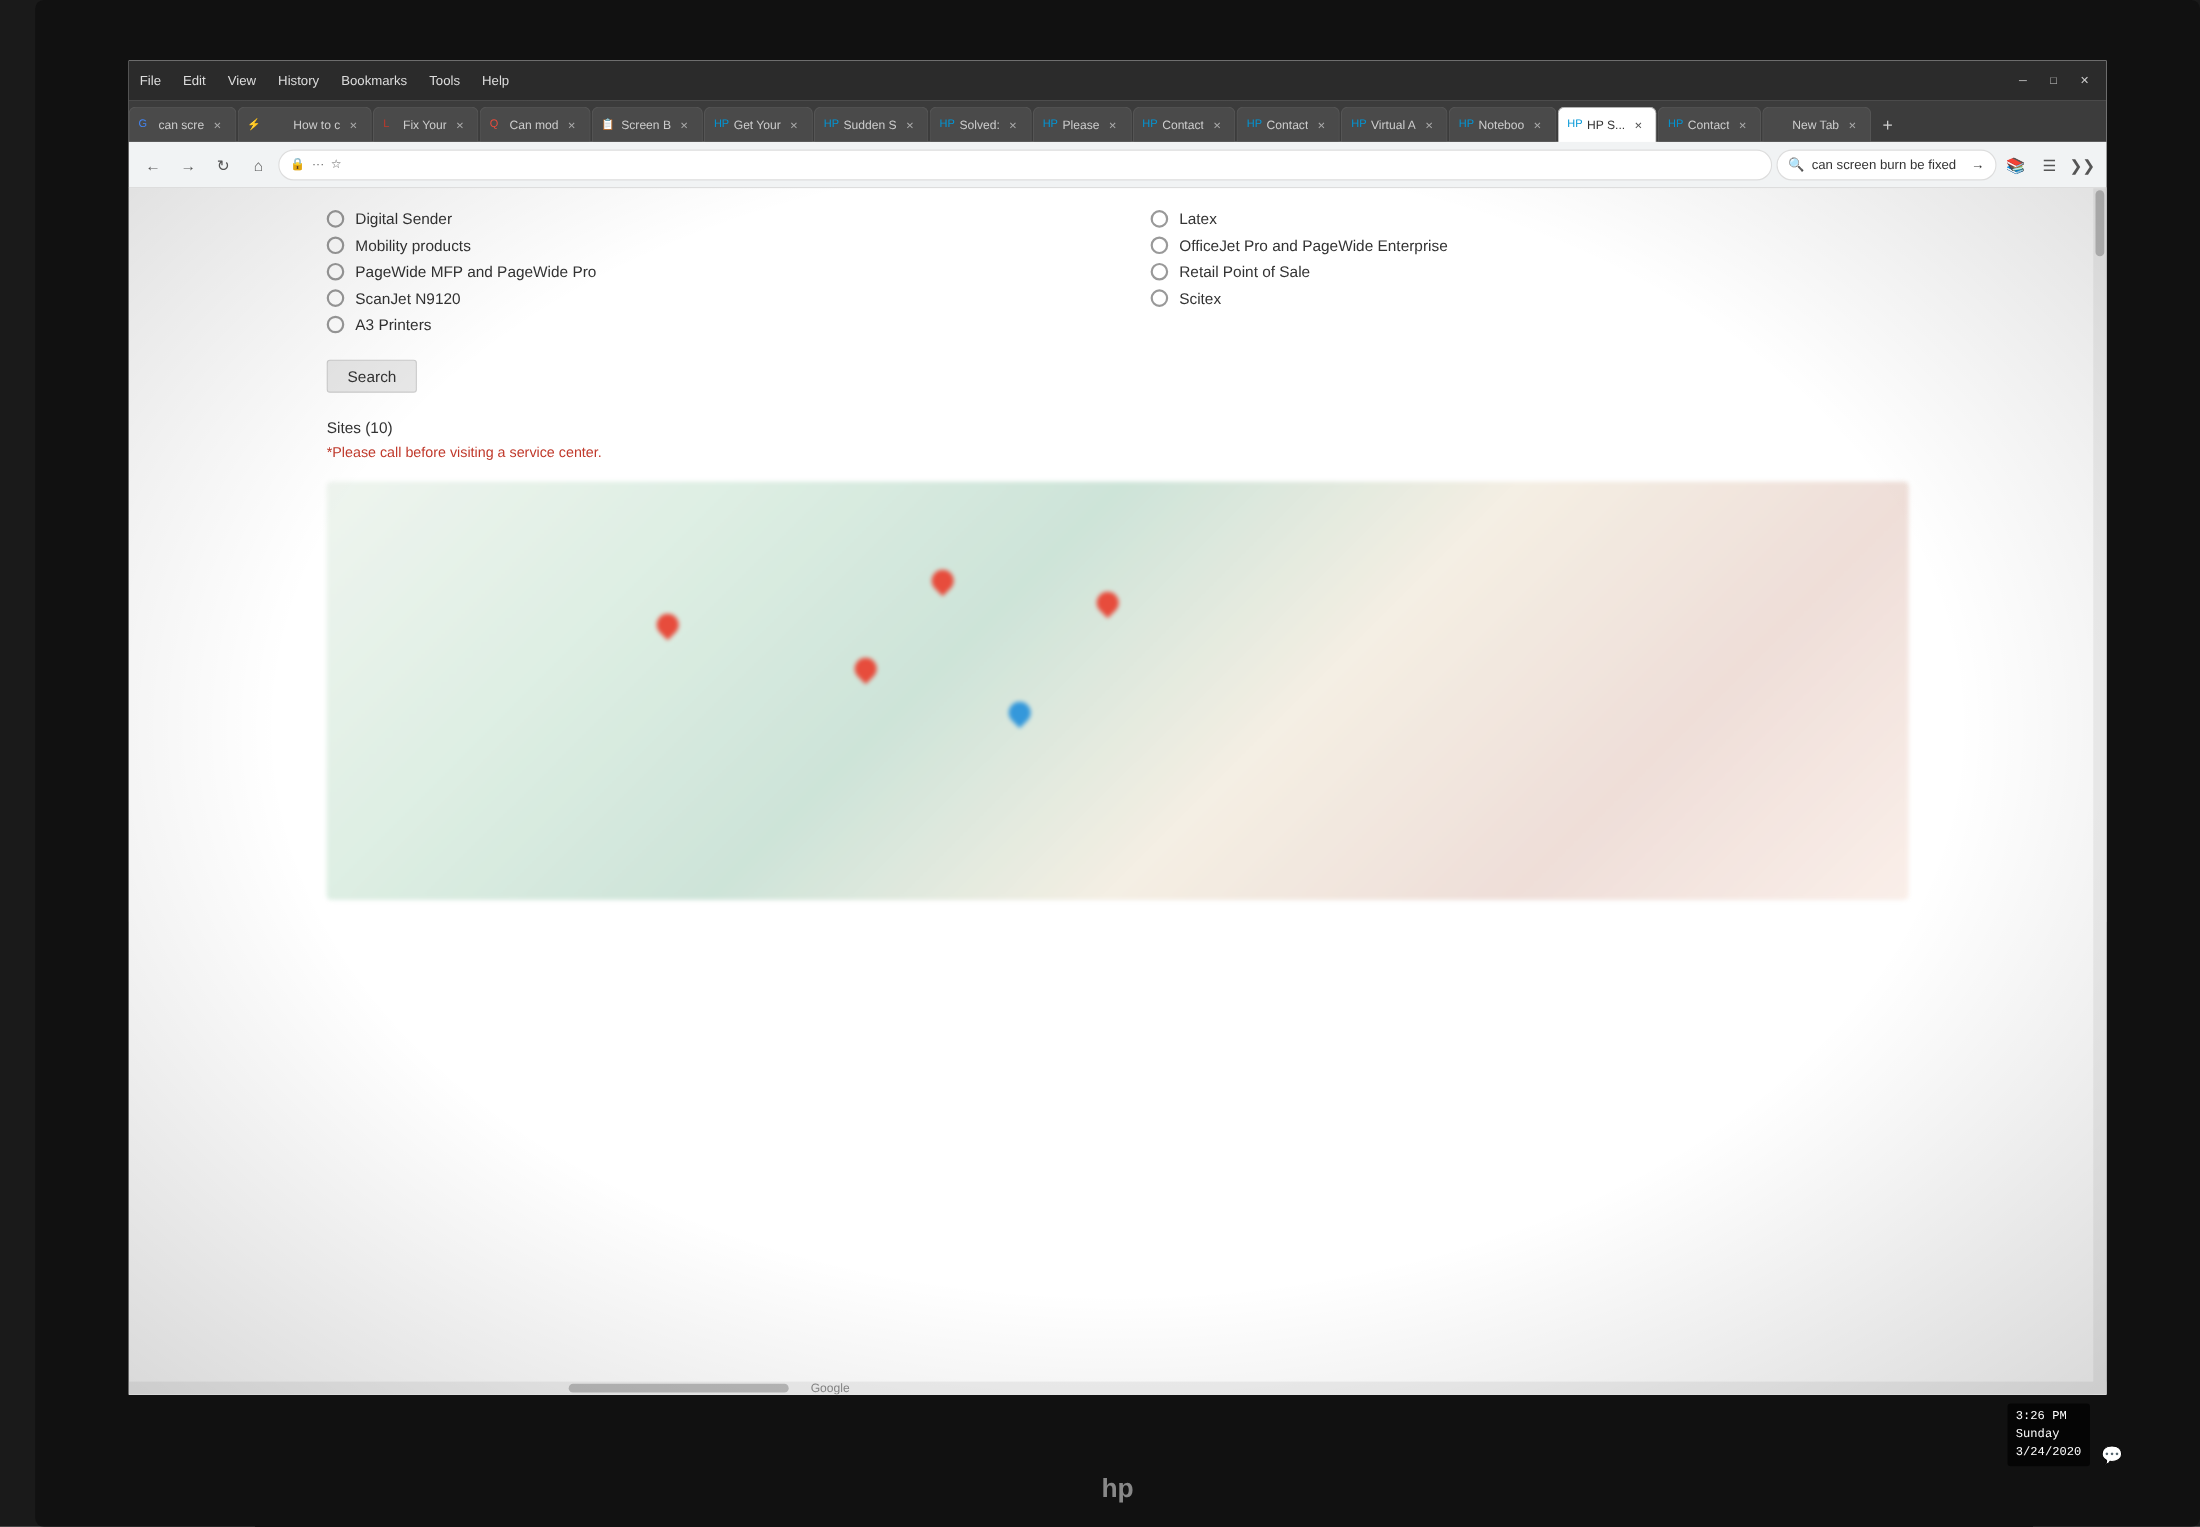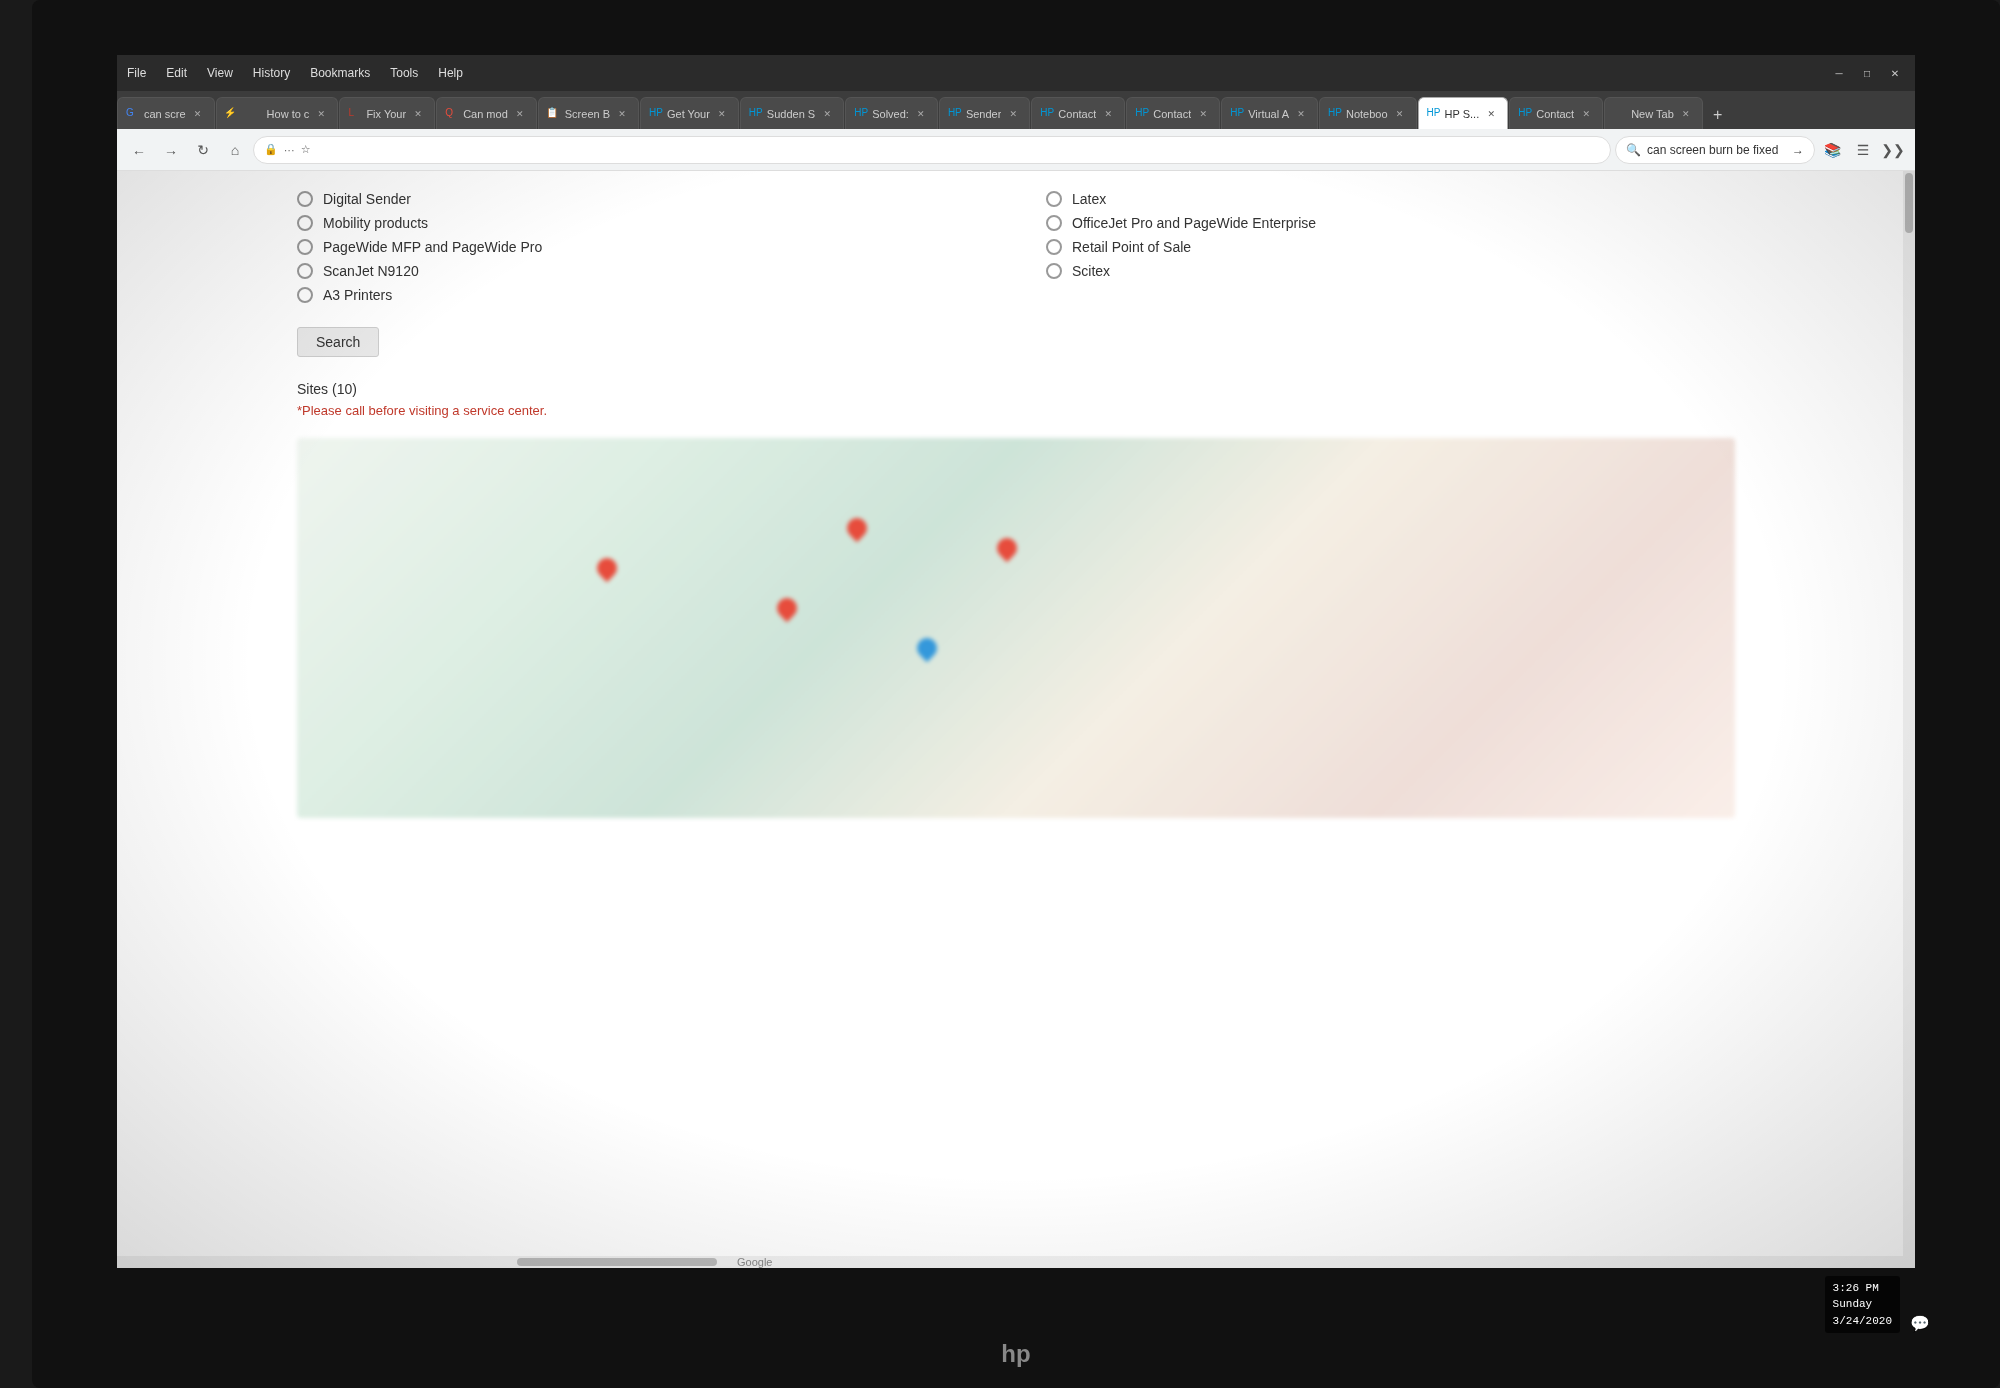--- a/index.html
+++ b/index.html
@@ -469,21 +469,21 @@
           <span style="max-width: 80px; overflow: hidden; text-overflow: ellipsis;">Sudden S</span>
           <span class="tab-close" style="font-size: 9px; color: rgb(170, 170, 170);">✕</span>
         </div>
         <div class="tab">
           <span class="tab-favicon fav-hp">HP</span>
           <span style="max-width: 80px; overflow: hidden; text-overflow: ellipsis;">Solved:</span>
           <span class="tab-close" style="font-size: 9px; color: rgb(170, 170, 170);">✕</span>
         </div>
         <div class="tab">
           <span class="tab-favicon fav-hp">HP</span>
-          <span style="max-width: 80px; overflow: hidden; text-overflow: ellipsis;">Sender</span>
+          <span style="max-width: 80px; overflow: hidden; text-overflow: ellipsis;">Please</span>
           <span class="tab-close" style="font-size: 9px; color: rgb(170, 170, 170);">✕</span>
         </div>
         <div class="tab">
           <span class="tab-favicon fav-hp">HP</span>
           <span style="max-width: 80px; overflow: hidden; text-overflow: ellipsis;">Contact</span>
           <span class="tab-close" style="font-size: 9px; color: rgb(170, 170, 170);">✕</span>
         </div>
         <div class="tab">
           <span class="tab-favicon fav-hp">HP</span>
           <span style="max-width: 80px; overflow: hidden; text-overflow: ellipsis;">Contact</span>

